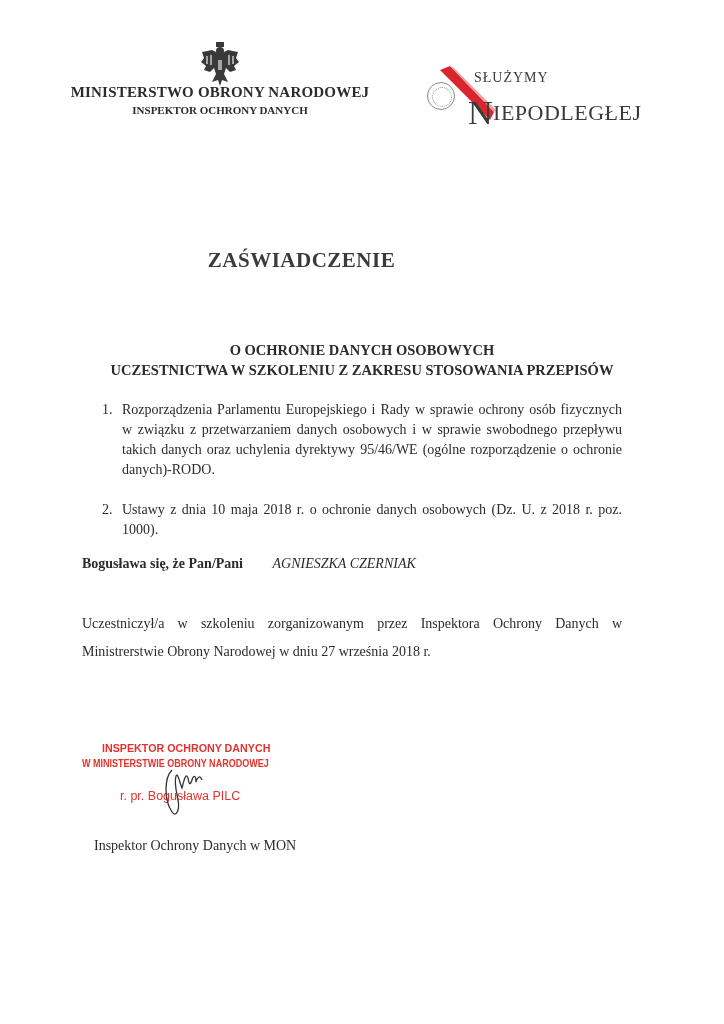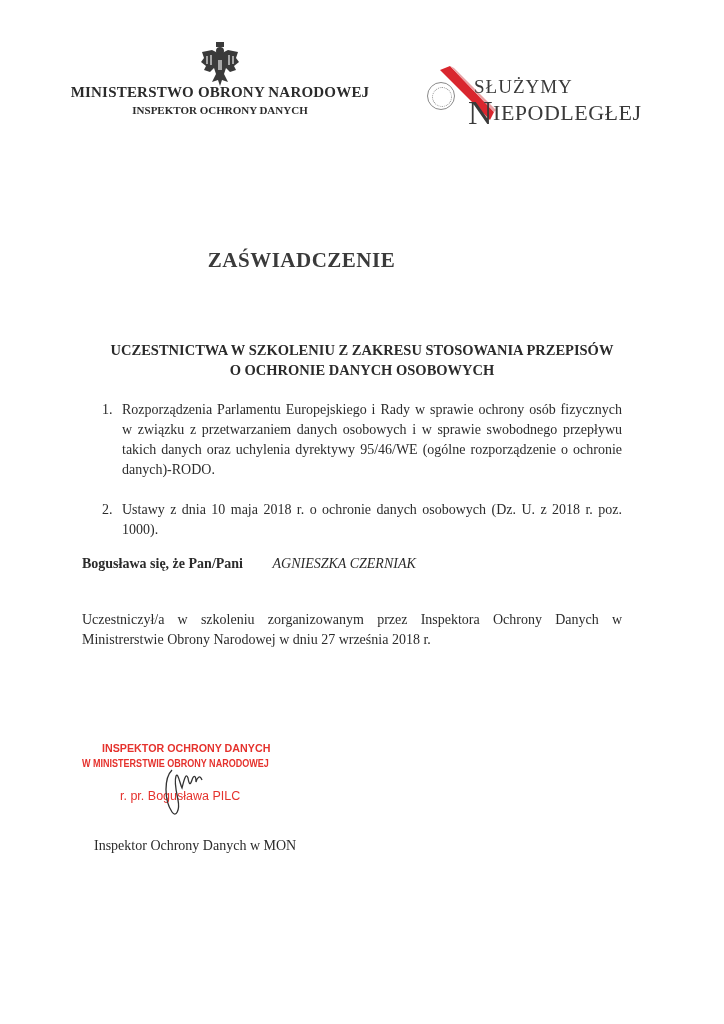--- a/index.html
+++ b/index.html
@@ -26,21 +26,21 @@
     }
 
     
     #logo { left: 420px; top: 60px; width: 210px; height: 60px; }
     #logo .seal { position: absolute; left: 7px; top: 22px; width: 26px; height: 26px; border-radius: 50%;
       border: 1.5px solid #8a8a8a; }
     #logo .seal-inner { position: absolute; left: 4px; top: 4px; width: 18px; height: 18px; border-radius: 50%;
       border: 1px dotted #8a8a8a; }
     #logo .ribbon { position: absolute; left: 20px; top: 6px; width: 70px; height: 54px; }
     #logo-top {
-      position: absolute; left: 54px; top: 16px; font-size: 19px; letter-spacing: 1px; color: #3a3a3a;
+      position: absolute; left: 54px; top: 10px; font-size: 14px; letter-spacing: 1px; color: #3a3a3a;
     }
     #logo-bottom {
       position: absolute; left: 48px; top: 30px; font-size: 22px; letter-spacing: 0.5px; color: #3a3a3a;
     }
     #logo-bottom .bigN { font-size: 34px; position: relative; top: 4px; }
 
     
     #doc-title {
       left: 0; width: 603px; top: 248px; text-align: center;
       font-weight: bold; font-size: 21px; letter-spacing: 0.5px; color: #3a3a3a;
@@ -57,21 +57,21 @@
     #item-1 { top: 400px; }
     #item-2 { top: 500px; }
 
     #attest {
       left: 82px; top: 556px; font-size: 14px;
     }
     #attest .lbl { font-weight: bold; }
     #attest .name { font-style: italic; margin-left: 26px; }
 
     #participation {
-      left: 82px; width: 540px; top: 610px; font-size: 14px; line-height: 20px;
+      left: 82px; width: 540px; top: 610px; font-size: 14px; line-height: 28px;
       text-align: justify; text-align-last: left;
     }
 
     
     #stamp { left: 82px; top: 742px; width: 220px; color: #e5322d;
       font-family: "Liberation Sans", "DejaVu Sans", sans-serif; }
     #stamp-line1 { position: absolute; left: 20px; top: 0; font-size: 11.5px; font-weight: bold; white-space: nowrap; transform: scaleX(0.93); transform-origin: left; }
     #stamp-line2 { position: absolute; left: 0; top: 15px; font-size: 11px; font-weight: bold; white-space: nowrap; transform: scaleX(0.82); transform-origin: left; }
     #stamp-line3 { position: absolute; left: 38px; top: 47px; font-size: 12.5px; white-space: nowrap; }
     #signature { left: 158px; top: 760px; width: 60px; height: 60px; }
@@ -109,22 +109,22 @@
   <svg class="ribbon" viewBox="0 0 70 54">
     <path d="M0 4 L10 0 L54 46 L50 54 Z" fill="#d9262e"></path>
     <path d="M10 0 L14 2 L56 44 L54 46 Z" fill="#e8a0a3"></path>
   </svg>
   <div id="logo-top">SŁUŻYMY</div>
   <div id="logo-bottom"><span class="bigN">N</span><span>IEPODLEGŁEJ</span></div>
 </div>
 
 <div id="doc-title" class="abs">ZAŚWIADCZENIE</div>
 <div id="subtitle" class="abs">
+  <div>O OCHRONIE DANYCH OSOBOWYCH</div>
   <div>UCZESTNICTWA W SZKOLENIU Z ZAKRESU STOSOWANIA PRZEPISÓW</div>
-  <div>O OCHRONIE DANYCH OSOBOWYCH</div>
 </div>
 
 <div id="item-1" class="abs list-item">
   <span class="num">1.</span>
   <span class="txt">Rozporządzenia Parlamentu Europejskiego i Rady w sprawie ochrony osób fizycznych w związku z przetwarzaniem danych osobowych i w sprawie swobodnego przepływu takich danych oraz uchylenia dyrektywy 95/46/WE (ogólne rozporządzenie o ochronie danych)-RODO.</span>
 </div>
 <div id="item-2" class="abs list-item">
   <span class="num">2.</span>
   <span class="txt">Ustawy z dnia 10 maja 2018 r. o ochronie danych osobowych (Dz. U. z 2018 r. poz. 1000).</span>
 </div>

